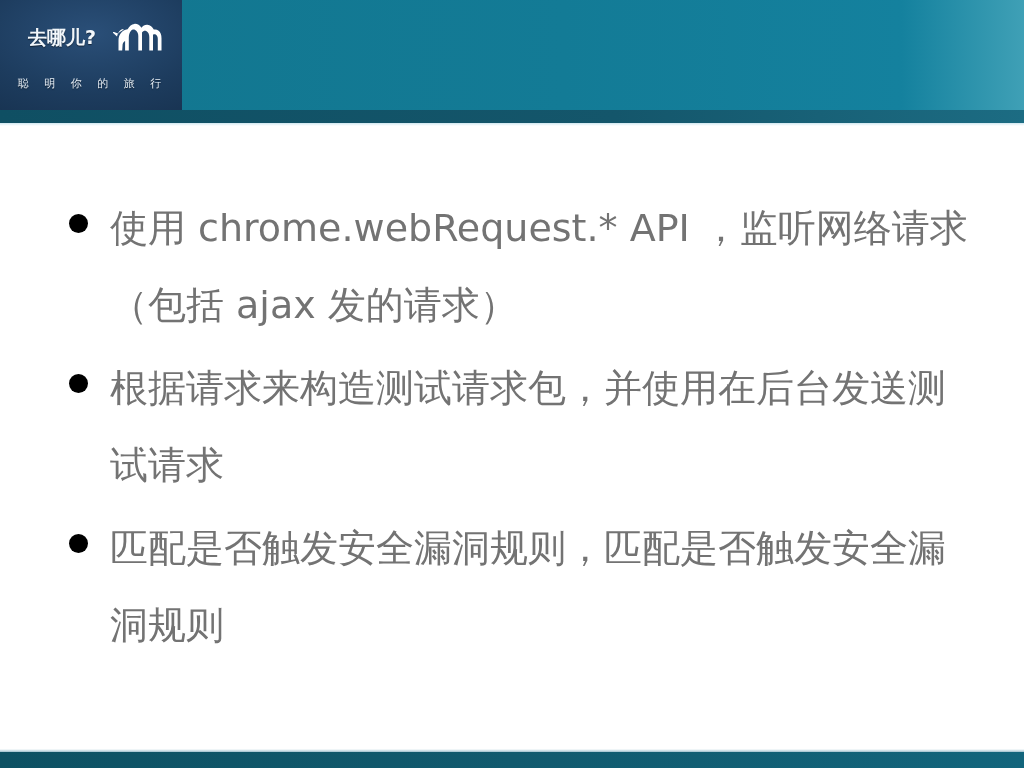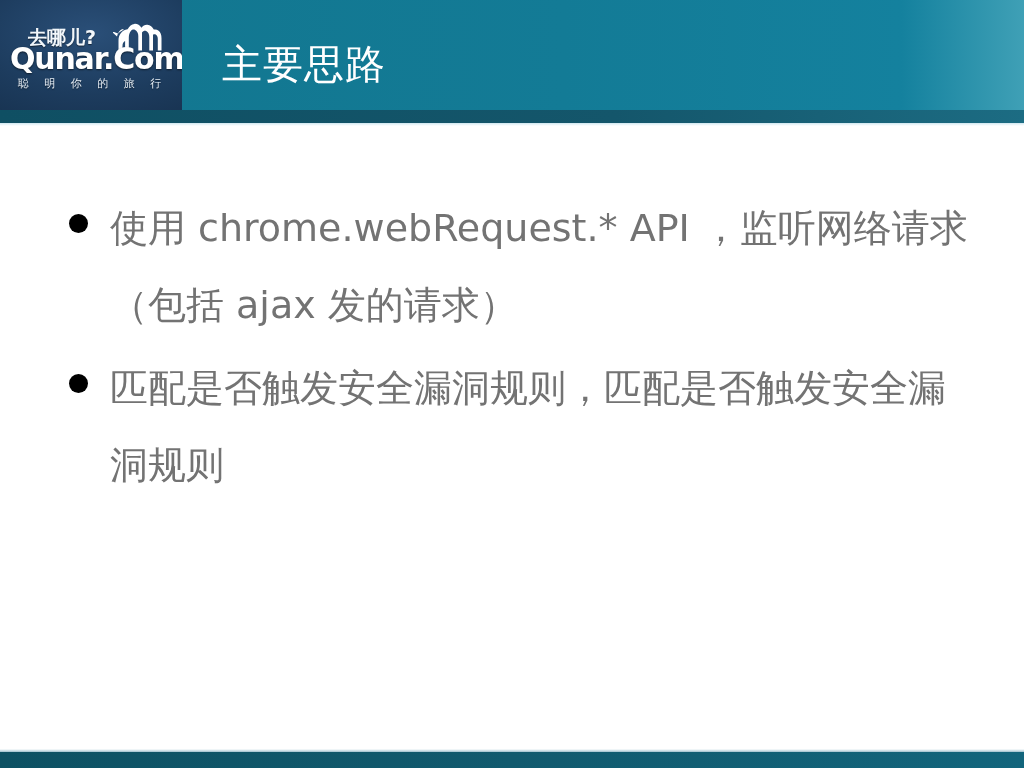--- a/index.html
+++ b/index.html
@@ -204,34 +204,36 @@
             L41.0,30.5 L37.3,30.5 L37.3,17.0 C37.3,14.0 36.2,12.0 34.2,11.0
             C32.6,10.3 31.2,10.8 30.0,12.5 L30.0,30.5 L26.3,30.5 L26.3,16.0
             C26.3,13.1 25.2,11.0 23.2,9.9 C21.4,9.0 19.8,9.5 18.5,11.4
             C17.4,13.0 16.8,15.2 16.8,18.0 L16.8,30.5 L13.1,30.5 L13.1,21.0
             C12.0,21.6 11.0,22.8 10.6,24.4 L10.2,30.5 Z"></path>
           <path fill="#ffffff" d="M12.0,9.0 C9.2,9.0 7.0,10.8 6.0,13.6
             L2.0,12.0 C1.2,11.6 0.6,12.4 1.2,13.0 L5.0,16.4
             C5.4,14.0 7.4,11.6 10.0,10.8 Z"></path>
         </svg>
       </span>
-      <div class="logo-qunar-en">Qunar.Com</div>
       <div class="logo-tagline">聪 明 你 的 旅 行</div>
     </div>
   </div>
 
-  <div class="slide-title">主要思路</div>
 
   <div class="content">
 
     <div class="bullet-row">
       <span class="bullet-dot"></span>
       <span class="bullet-text">使用 chrome.webRequest.* API ，监听网络请求（包括 ajax 发的请求）</span>
     </div>
 
+    <div class="bullet-row">
+      <span class="bullet-dot"></span>
+      <span class="bullet-text">根据请求来构造测试请求包，并使用在后台发送测试请求</span>
+    </div>
 
     <div class="bullet-row">
       <span class="bullet-dot"></span>
       <span class="bullet-text">匹配是否触发安全漏洞规则，匹配是否触发安全漏洞规则</span>
     </div>
 
   </div>
 
   <div class="footer-hairline"></div>
   <div class="footer-bar"></div>

